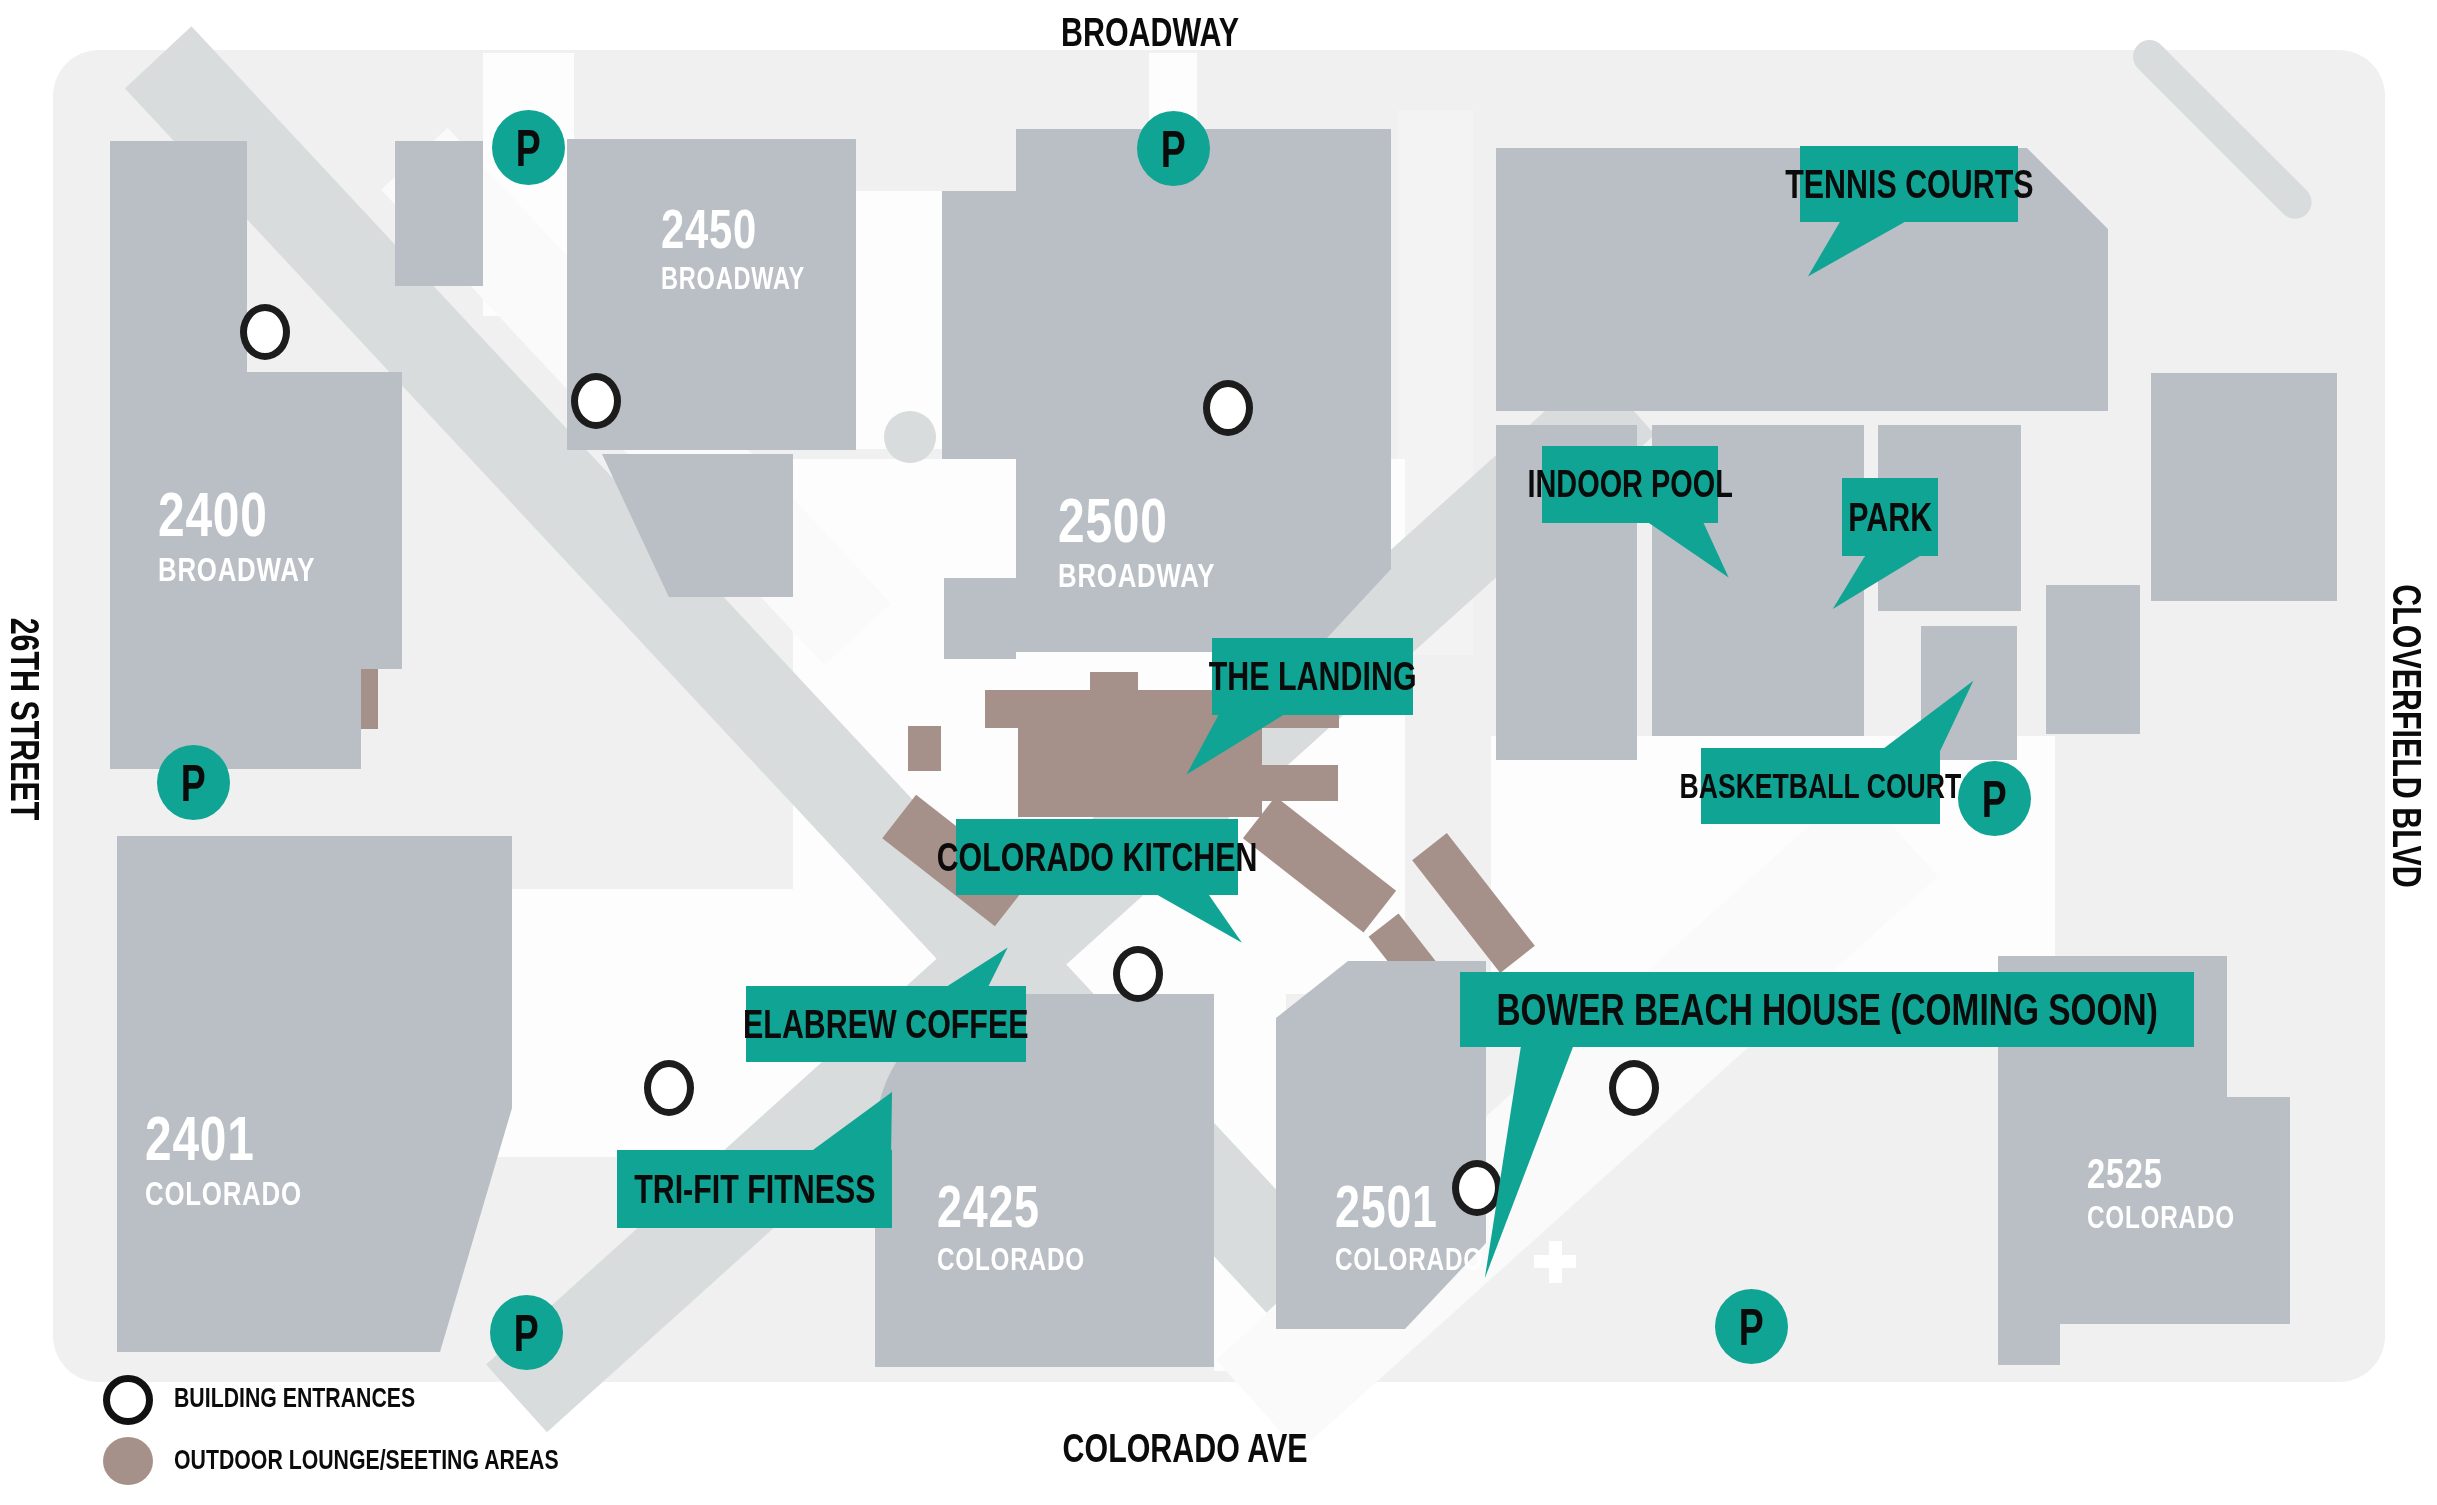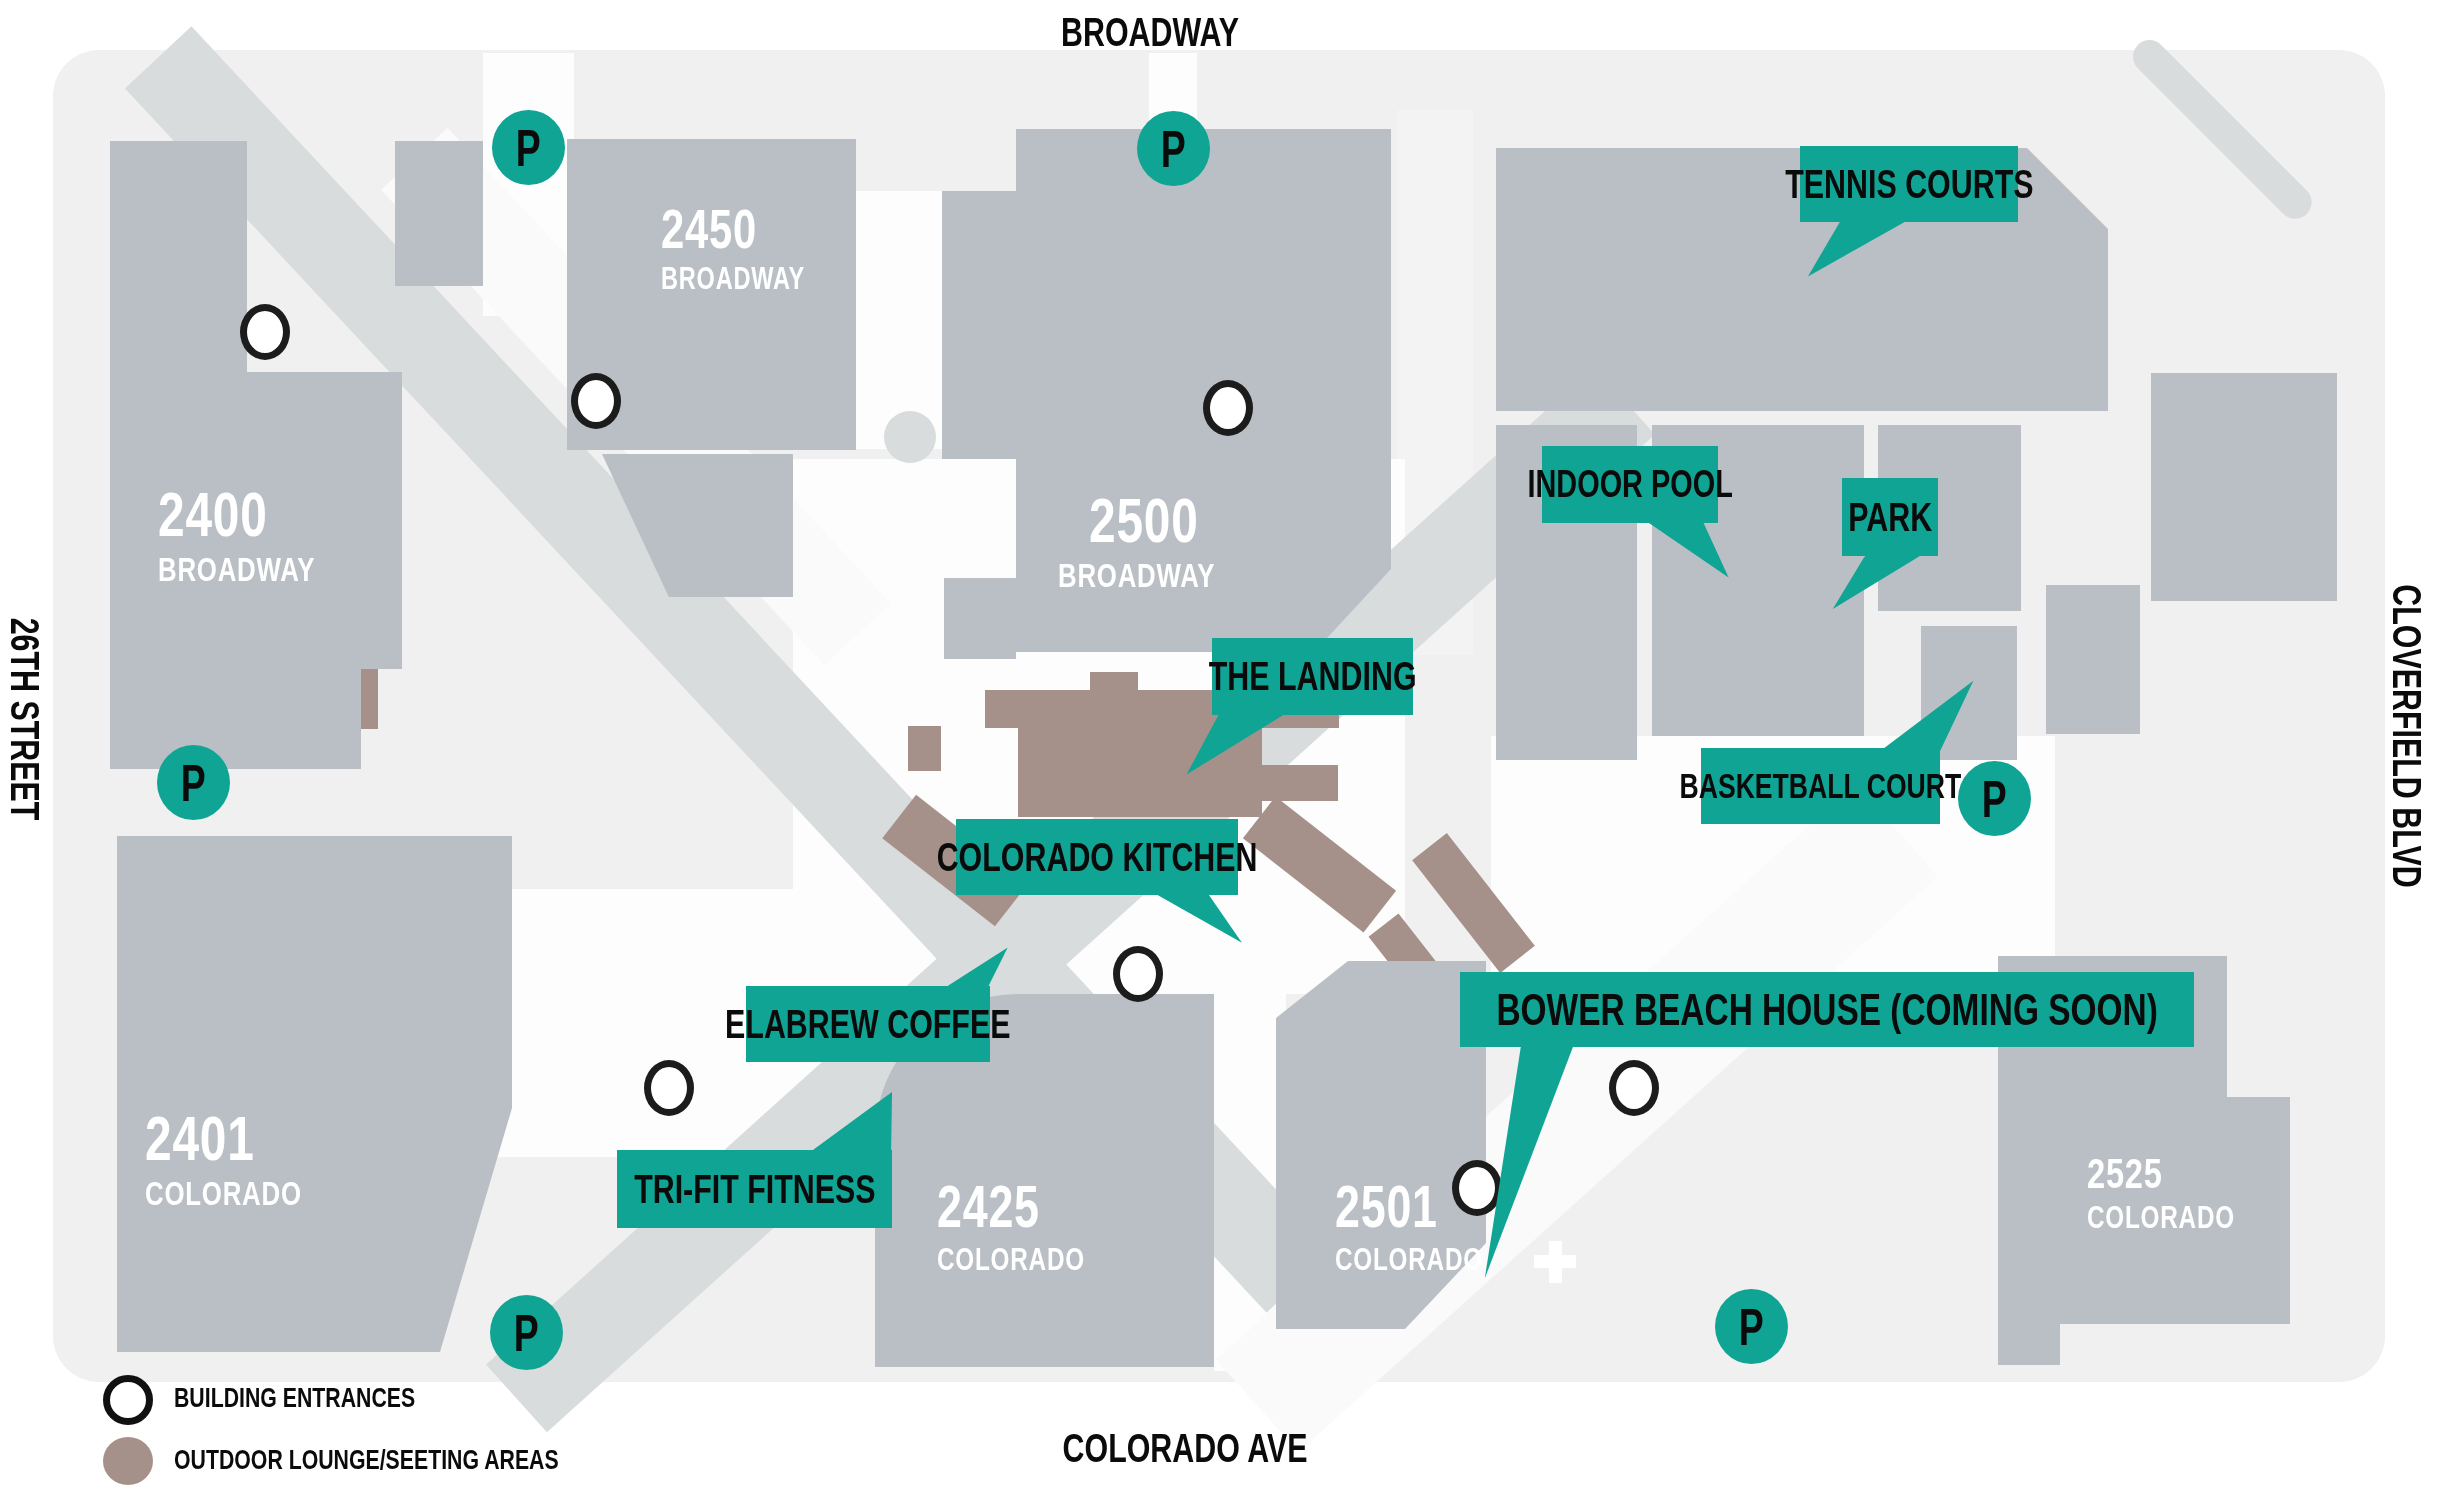--- a/index.html
+++ b/index.html
@@ -96,21 +96,21 @@
 <div class="abs bld" style="left:1998px;top:956px;width:292px;height:409px;clip-path:polygon(0 0,229px 0,229px 141px,292px 141px,292px 368px,62px 368px,62px 409px,0 409px);"></div>
 
 <div class="abs blabel" style="left:158px;top:483px;">
   <div class="bnum"><span class="cndl">2400</span></div>
   <div class="bstreet"><span class="cndl">BROADWAY</span></div>
 </div>
 <div class="abs blabel" style="left:661px;top:163px;margin-top:39px;">
   <div class="bnum" style="font-size:55px;"><span class="cndl">2450</span></div>
   <div class="bstreet" style="font-size:31px;"><span class="cndl">BROADWAY</span></div>
 </div>
-<div class="abs blabel" style="left:1058px;top:489px;text-align:center;">
+<div class="abs blabel" style="left:1058px;top:489px;">
   <div class="bnum"><span class="cndl">2500</span></div>
   <div class="bstreet"><span class="cndl">BROADWAY</span></div>
 </div>
 <div class="abs blabel" style="left:145px;top:1107px;">
   <div class="bnum"><span class="cndl">2401</span></div>
   <div class="bstreet"><span class="cndl">COLORADO</span></div>
 </div>
 <div class="abs blabel" style="left:937px;top:1178px;">
   <div class="bnum" style="font-size:59px;"><span class="cndl">2425</span></div>
   <div class="bstreet" style="font-size:32px;"><span class="cndl">COLORADO</span></div>
@@ -158,21 +158,21 @@
   </div>
 <div class="abs callout" style="left:1212px;top:638px;width:201px;height:77px;font-size:40px;">
     <span class="cnd">THE LANDING</span>
   </div>
 <div class="abs callout" style="left:1701px;top:748px;width:239px;height:76px;font-size:35px;">
     <span class="cnd">BASKETBALL COURT</span>
   </div>
 <div class="abs callout" style="left:956px;top:819px;width:282px;height:76px;font-size:40px;">
     <span class="cnd">COLORADO KITCHEN</span>
   </div>
-<div class="abs callout" style="left:746px;top:986px;width:244px;height:76px;font-size:40px;">
+<div class="abs callout" style="left:746px;top:986px;width:280px;height:76px;font-size:40px;">
     <span class="cnd">ELABREW COFFEE</span>
   </div>
 <div class="abs callout" style="left:617px;top:1150px;width:275px;height:78px;font-size:40px;">
     <span class="cnd">TRI-FIT FITNESS</span>
   </div>
 <div class="abs callout" style="left:1460px;top:972px;width:734px;height:75px;font-size:44px;">
     <span class="cnd">BOWER BEACH HOUSE (COMING SOON)</span>
   </div>
 
 <div class="abs pmark" style="left:492px;top:110px;">

